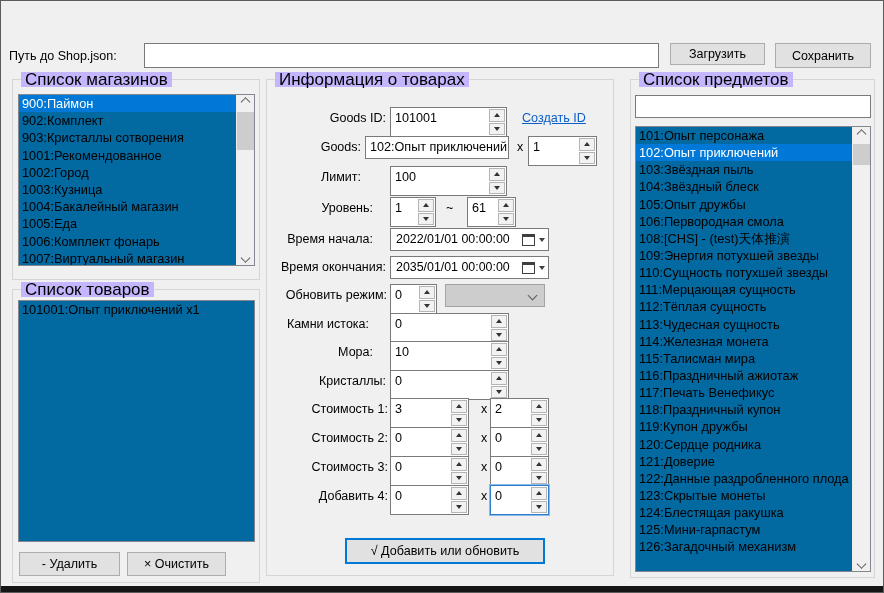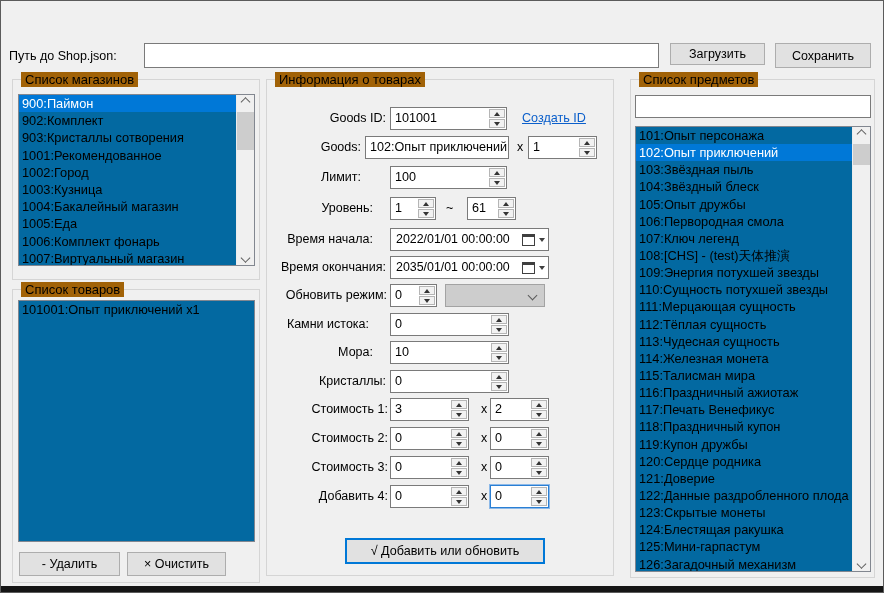--- a/index.html
+++ b/index.html
@@ -14,34 +14,34 @@
   .g-min{width:11px;height:1px;background:#000;}
   .g-max{width:9px;height:9px;border:1px solid #000;}
   .g-close{position:relative;width:13px;height:13px;}
   .g-close::before,.g-close::after{content:"";position:absolute;left:6px;top:0;width:1.2px;height:13px;background:#000;}
   .g-close::before{transform:rotate(45deg)}.g-close::after{transform:rotate(-45deg)}
   
   .lbl{position:absolute;white-space:nowrap;}
   .textbox{position:absolute;background:#fff;border:1px solid #7a7a7a;box-sizing:border-box;font-family:inherit;font-size:12.6px;padding:0 4px;outline:none;}
   .btn{position:absolute;background:#e1e1e1;border:1px solid #adadad;box-sizing:border-box;display:flex;align-items:center;justify-content:center;font-size:12.5px;cursor:default;white-space:nowrap;}
   .groupbox{position:absolute;border:1px solid #d5d5d5;box-sizing:border-box;}
-  .gb-title{position:absolute;left:8px;top:-8px;background:#a16207;padding:0 4px;font-size:13px;line-height:15px;white-space:nowrap;}
+  .gb-title{position:absolute;left:8px;top:-8px;background:#c4b5fd;padding:0 4px;font-size:17px;line-height:15px;white-space:nowrap;}
   .listbox{position:absolute;background:#0369a1;border:1px solid #828790;box-sizing:border-box;overflow:hidden;}
   .list-item{height:17.2px;line-height:17.2px;padding-left:3px;font-size:12.8px;white-space:nowrap;overflow:hidden;}
   .items-listbox .list-item{height:17.15px;line-height:17.15px;}
   .list-item.selected{background:#0078d7;color:#fff;}
   .has-scroll .list-item{margin-right:17px;}
   .vscroll{position:absolute;top:0;right:0;bottom:0;width:17px;background:#f0f0f0;border-left:1px solid #ececec;}
   .scroll-btn{position:absolute;left:0;width:17px;height:17px;display:flex;align-items:center;justify-content:center;}
   .sb-up{top:0}.sb-down{bottom:0}
   .chev-up{width:6px;height:6px;border-left:1.5px solid #5f5f5f;border-top:1.5px solid #5f5f5f;transform:rotate(45deg) translate(-1px,-1px);}
   .chev-down{width:6px;height:6px;border-left:1.5px solid #5f5f5f;border-top:1.5px solid #5f5f5f;transform:rotate(225deg) translate(-1px,-1px);}
   .scroll-thumb{position:absolute;left:0;width:17px;background:#cdcdcd;}
   
-  .spin{position:absolute;height:23px;background:#fff;border:1px solid #7a7a7a;box-sizing:border-box;}
+  .spin{position:absolute;height:30px;background:#fff;border:1px solid #7a7a7a;box-sizing:border-box;}
   .spin.focus-blue{border-color:#2a7fd4;box-shadow:0 0 0 1px #8db9e8;}
   .spin-val{position:absolute;left:4px;top:3px;font-size:12.6px;white-space:nowrap;}
   .spin-btns{position:absolute;top:1px;right:1px;bottom:1px;width:16px;display:flex;flex-direction:column;gap:1px;}
   .spin-b{flex:1;background:#f2f2f2;border:1px solid #b5b5b5;box-sizing:border-box;display:flex;align-items:center;justify-content:center;}
   .tri-up{width:0;height:0;border-left:3.5px solid transparent;border-right:3.5px solid transparent;border-bottom:4.5px solid #333;}
   .tri-down{width:0;height:0;border-left:3.5px solid transparent;border-right:3.5px solid transparent;border-top:4.5px solid #333;}
   
   .tbox{position:absolute;height:23px;background:#fff;border:1px solid #7a7a7a;box-sizing:border-box;overflow:hidden;}
   .tbox-val{position:absolute;left:4px;top:3px;font-size:12.6px;white-space:nowrap;}
   
@@ -364,21 +364,20 @@
         <div class="scroll-btn sb-down">
             <div class="chev-down"></div>
           </div>
       </div>
     <div class="list-item">101:Опыт персонажа</div>
         <div class="list-item selected">102:Опыт приключений</div>
         <div class="list-item">103:Звёздная пыль</div>
         <div class="list-item">104:Звёздный блеск</div>
         <div class="list-item">105:Опыт дружбы</div>
         <div class="list-item">106:Первородная смола</div>
-        <div class="list-item">107:Ключ легенд</div>
         <div class="list-item">108:[CHS] - (test)天体推演</div>
         <div class="list-item">109:Энергия потухшей звезды</div>
         <div class="list-item">110:Сущность потухшей звезды</div>
         <div class="list-item">111:Мерцающая сущность</div>
         <div class="list-item">112:Тёплая сущность</div>
         <div class="list-item">113:Чудесная сущность</div>
         <div class="list-item">114:Железная монета</div>
         <div class="list-item">115:Талисман мира</div>
         <div class="list-item">116:Праздничный ажиотаж</div>
         <div class="list-item">117:Печать Венефикус</div>

